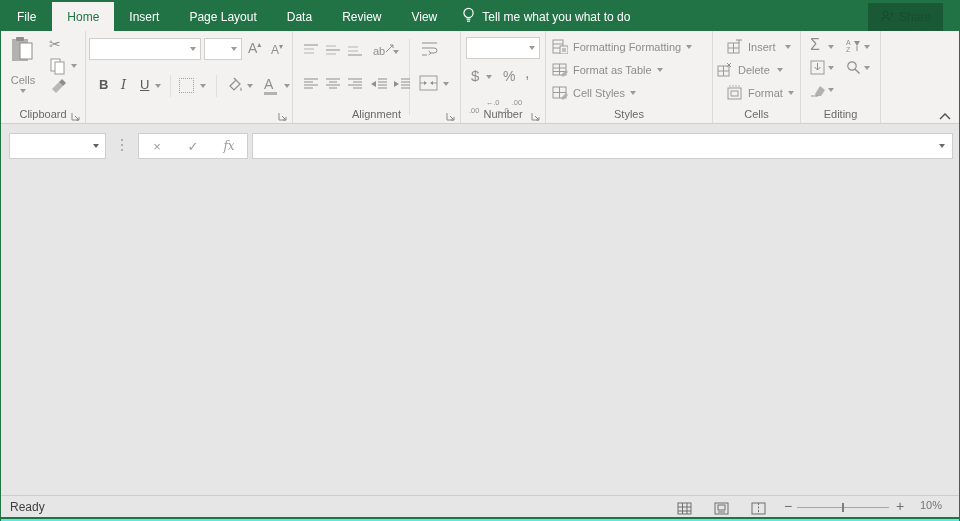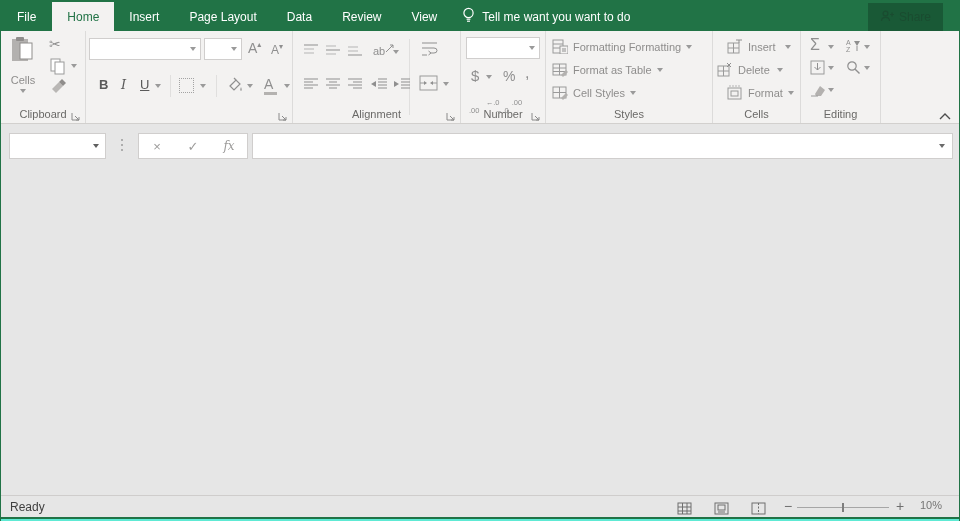--- a/index.html
+++ b/index.html
@@ -84,21 +84,21 @@
     <div class="tab">Review</div>
     <div class="tab">View</div>
     <div class="tellme">
       <span>
         <svg width="13" height="16" viewBox="0 0 13 16">
             <circle cx="6.5" cy="6" r="4.6" fill="none" stroke="#fff" stroke-width="1.2"></circle>
             <line x1="4.6" y1="12.2" x2="8.4" y2="12.2" stroke="#fff" stroke-width="1.2"></line>
             <line x1="5" y1="14.2" x2="8" y2="14.2" stroke="#fff" stroke-width="1.2"></line>
           </svg>
       </span>
-      <span>Tell me want you want to do</span>
+      <span>Tell me what you what to do</span>
     </div>
     <div class="share-btn">
       <span>
         <svg width="14" height="14" viewBox="0 0 14 14">
             <circle cx="5.5" cy="4.5" r="2.4" fill="none" stroke="#1a4c30" stroke-width="1.2"></circle>
             <path d="M1.5 12 Q1.5 8.3 5.5 8.3 Q9.5 8.3 9.5 12" fill="none" stroke="#1a4c30" stroke-width="1.2"></path>
             <path d="M10 5.5 h4 M12 3.5 v4" stroke="#1a4c30" stroke-width="1.2"></path>
           </svg>
       </span>
       <span>Share</span>

